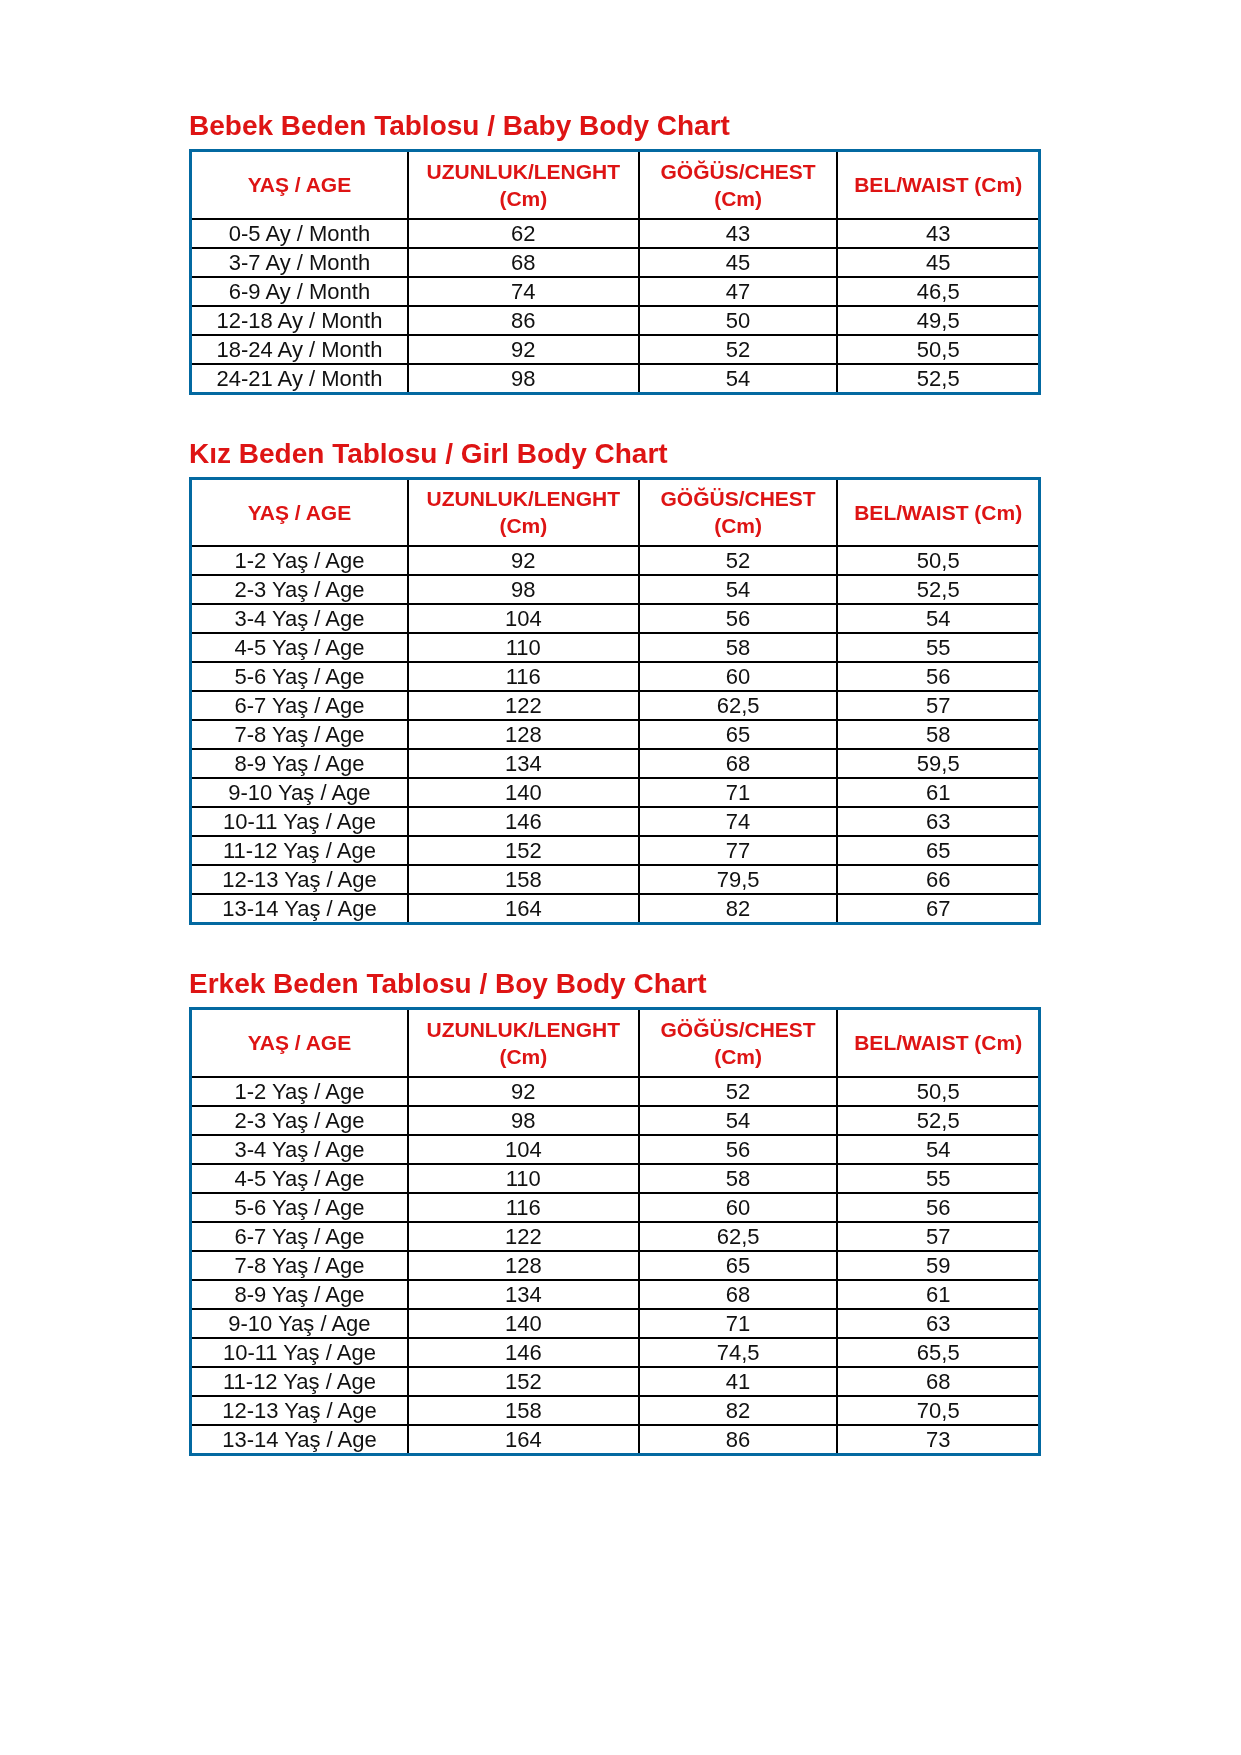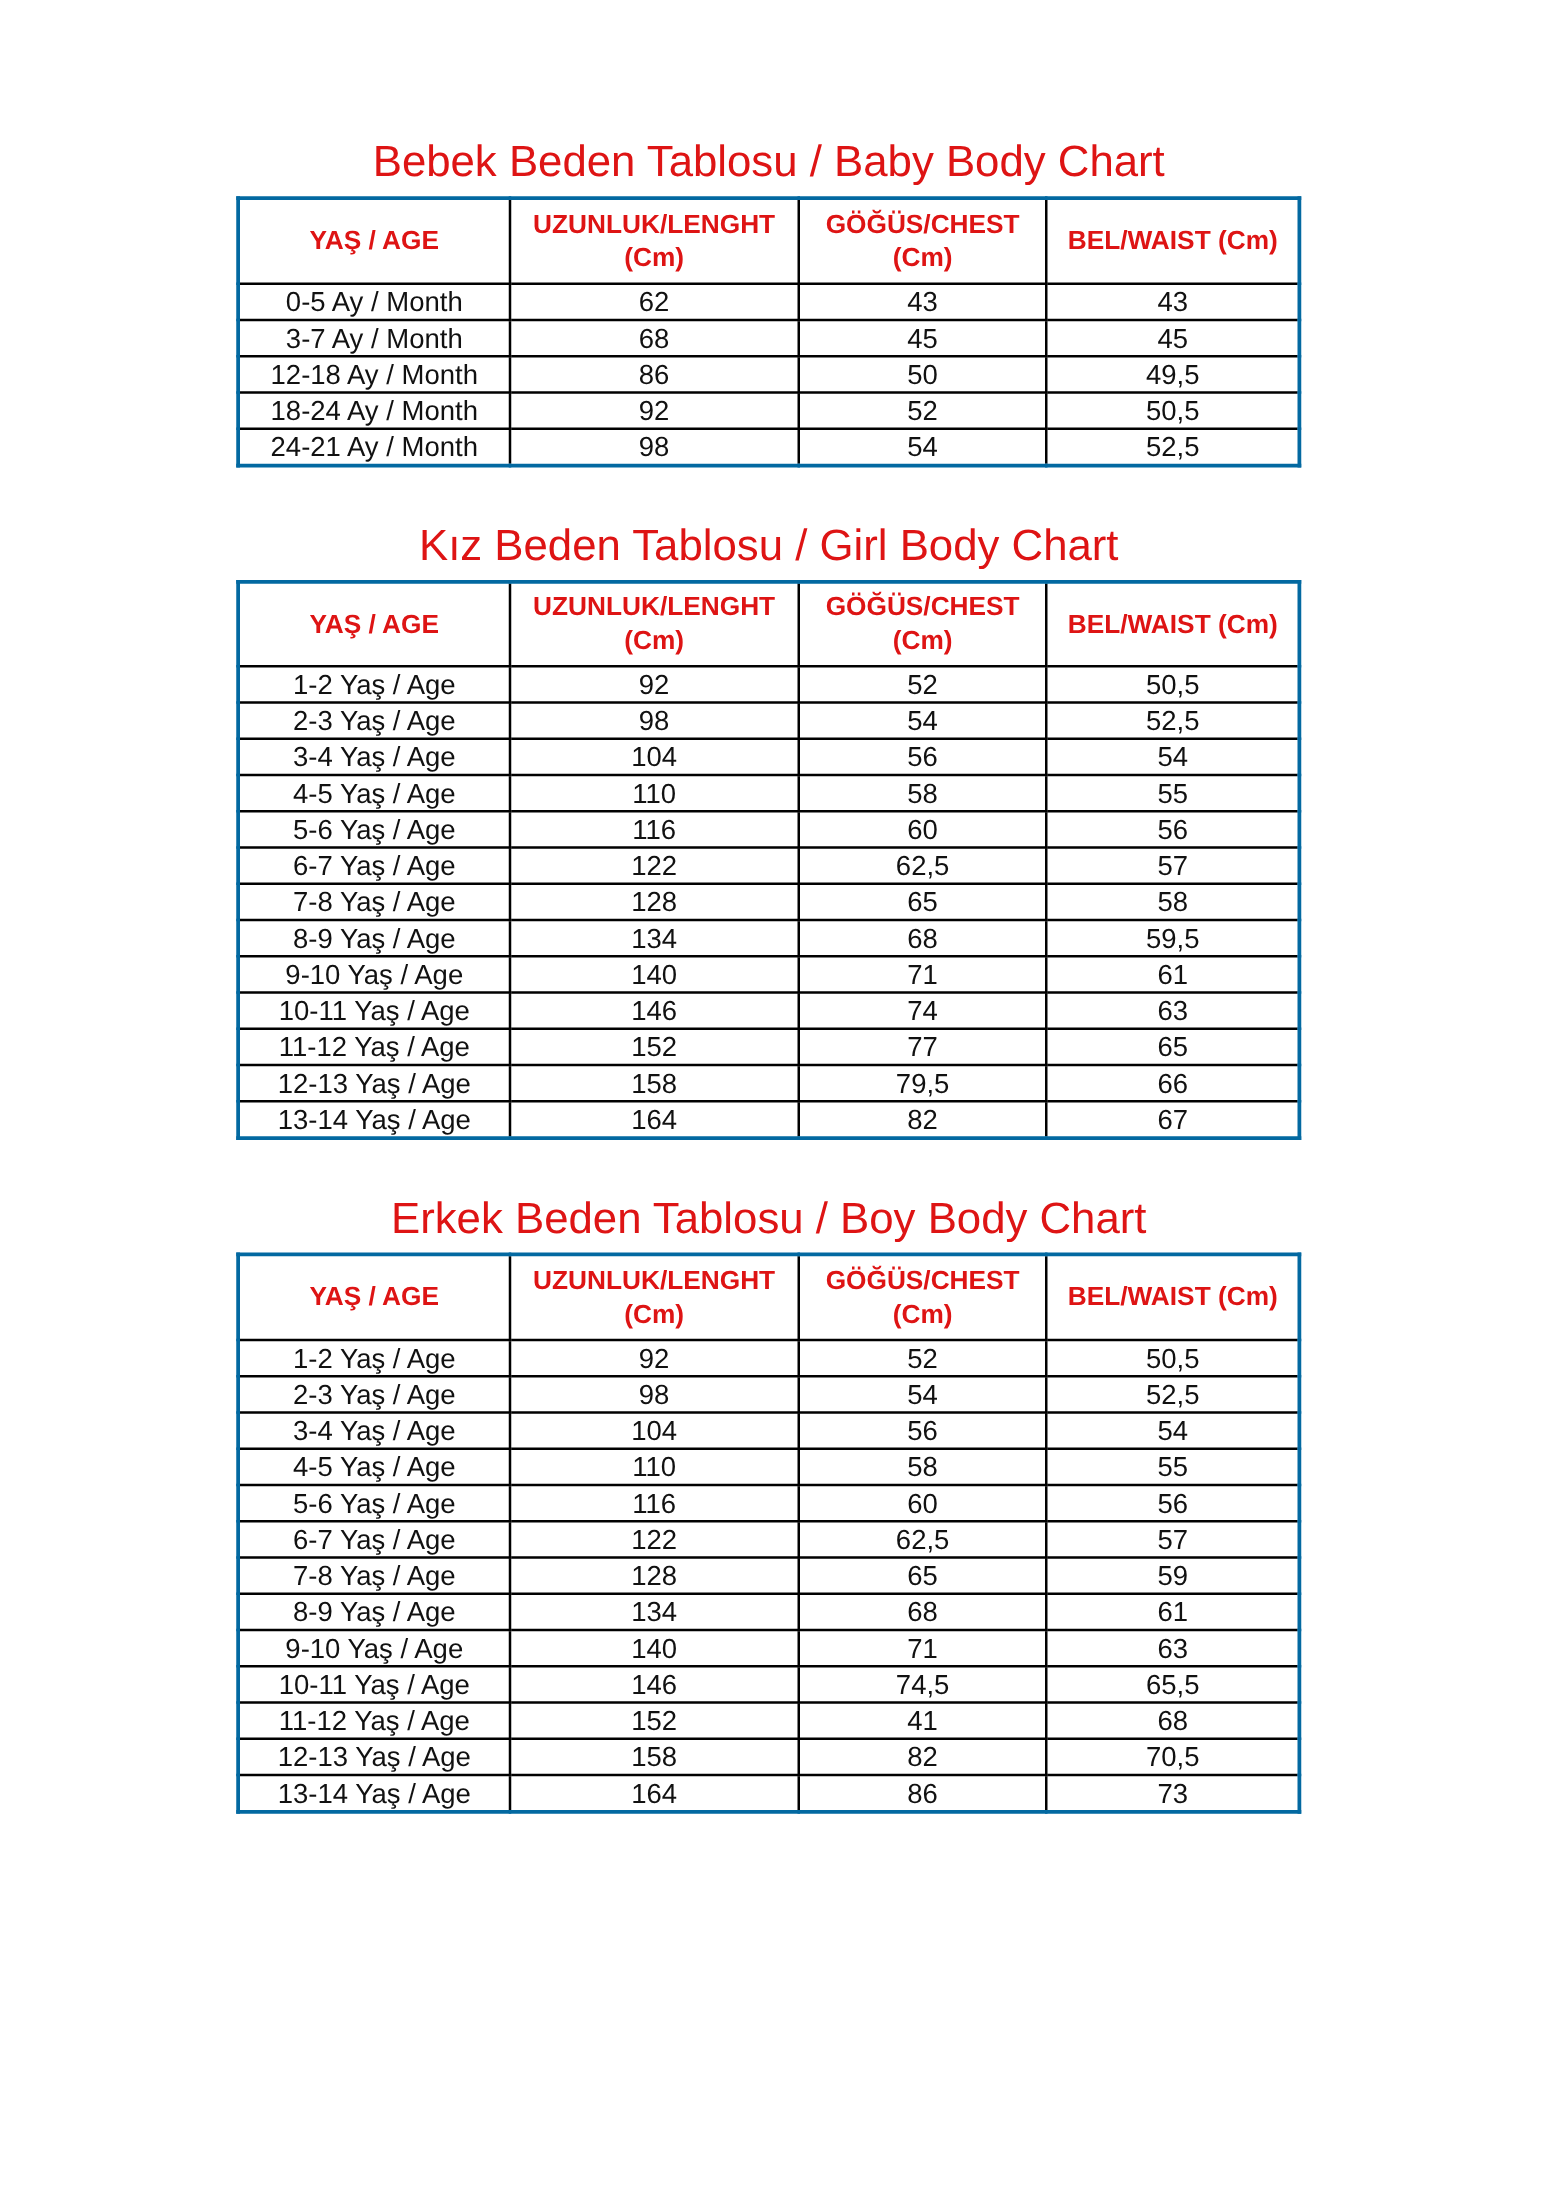--- a/index.html
+++ b/index.html
@@ -13,24 +13,24 @@
     overflow: hidden;
   }
   .page-content {
     position: absolute;
     left: 189px;
     top: 110px;
     width: 852px;
   }
   .size-section + .size-section { margin-top: 43px; }
   .section-title {
-    font-size: 35px;
-    font-weight: normal;
+    font-size: 28px;
+    font-weight: bold;
     color: var(--accent-red, #DE1414);
-    text-align: center;
+    text-align: left;
     margin-bottom: 7px;
     letter-spacing: 0px;
   }
   table.size-table {
     width: 100%;
     border-collapse: collapse;
     table-layout: fixed;
     border: 3px solid #0369a1;
   }
   col.c0 { width: 25.6%; }
@@ -97,20 +97,26 @@
             <td>43</td>
             <td>43</td>
           </tr>
           <tr>
             <td>3-7 Ay / Month</td>
             <td>68</td>
             <td>45</td>
             <td>45</td>
           </tr>
           <tr>
+            <td>6-9 Ay / Month</td>
+            <td>74</td>
+            <td>47</td>
+            <td>46,5</td>
+          </tr>
+          <tr>
             <td>12-18 Ay / Month</td>
             <td>86</td>
             <td>50</td>
             <td>49,5</td>
           </tr>
           <tr>
             <td>18-24 Ay / Month</td>
             <td>92</td>
             <td>52</td>
             <td>50,5</td>

